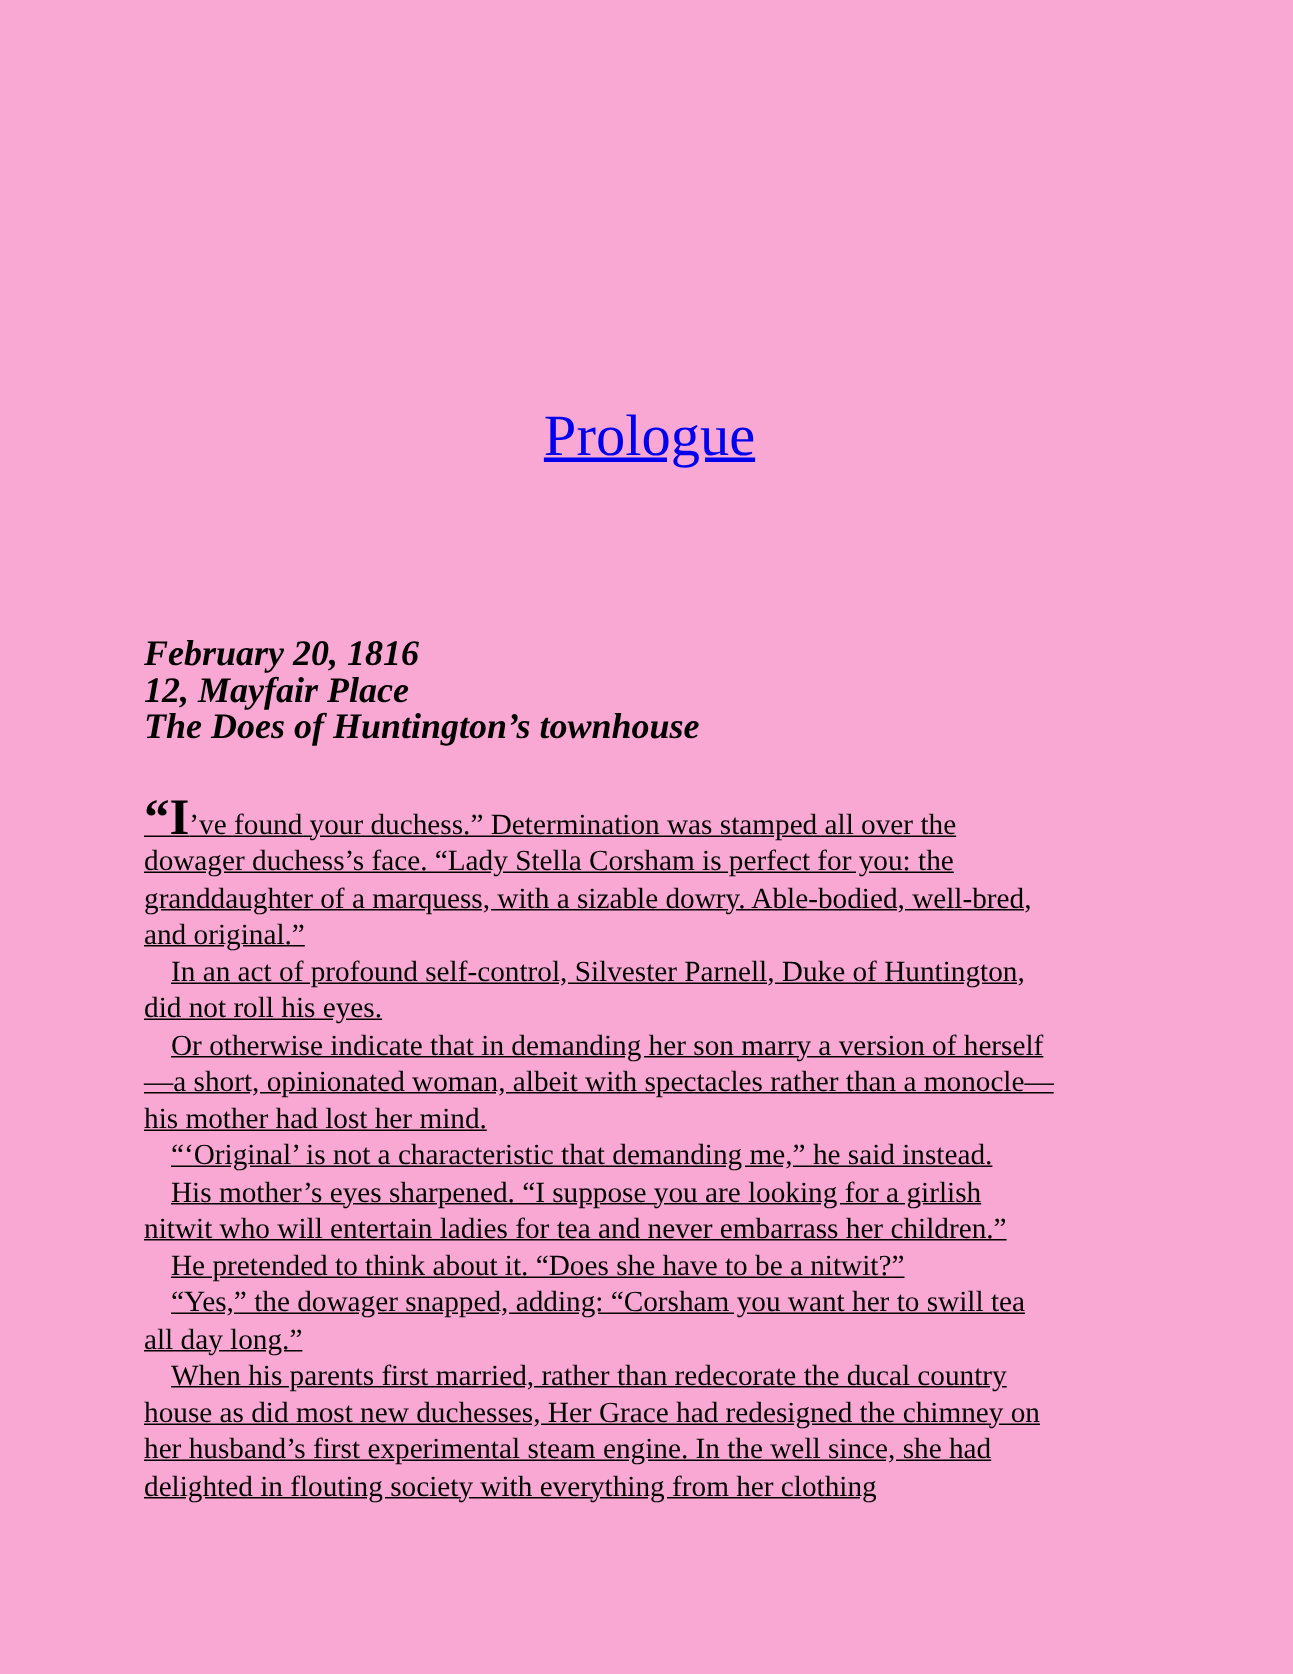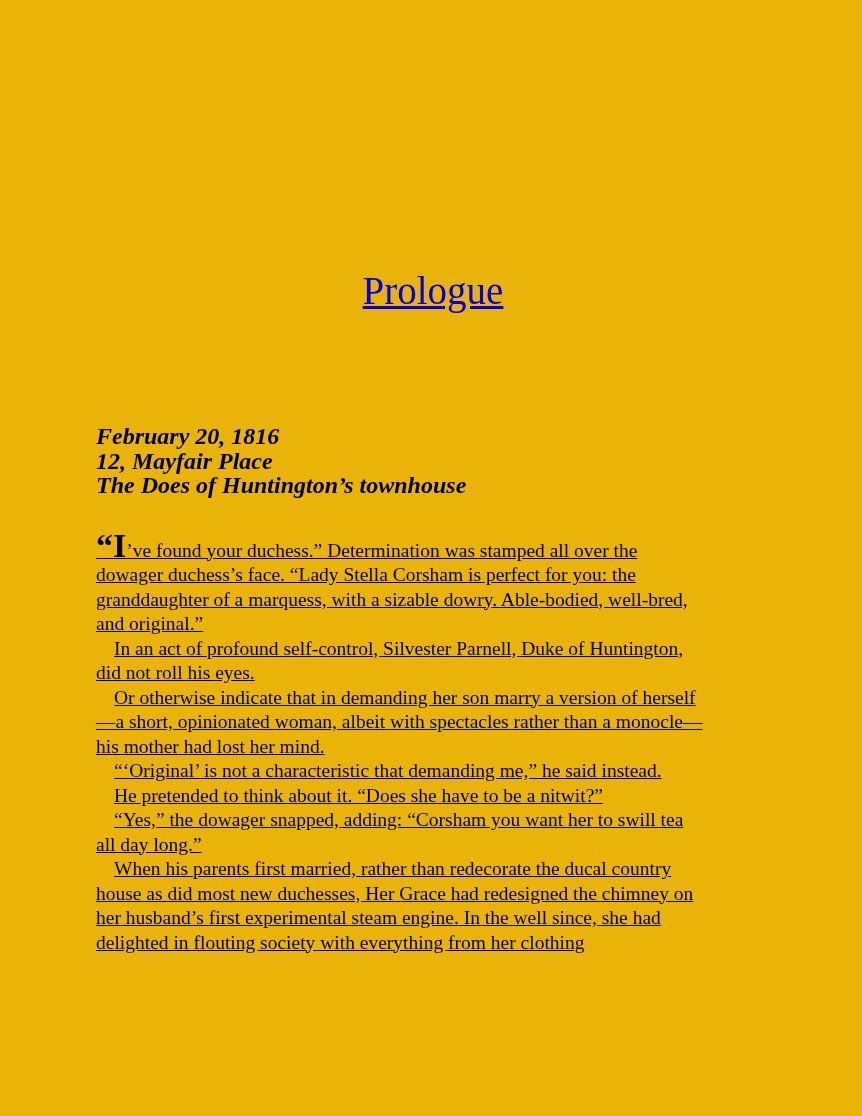--- a/index.html
+++ b/index.html
@@ -2,21 +2,21 @@
 <html><head>
 <meta charset="utf-8">
 <title>Prologue</title>
 <style>
   * { margin: 0; padding: 0; box-sizing: border-box; }
   html, body { background: #ffffff; }
   .page {
     position: relative;
     width: 862px;
     height: 1116px;
-    background: #eab308;
+    background: #f9a8d4;
     color: #000000;
     font-family: "Liberation Serif", "DejaVu Serif", serif;
     overflow: hidden;
   }
   .content {
     padding: 268px 92px 0 96px;
     width: 862px;
   }
   .chapter-heading {
     text-align: center;
@@ -72,20 +72,22 @@
       <p class="para opening"><span class="drop-cap">“I</span><span>’ve found your duchess.” Determination was stamped all over the
 dowager duchess’s face. “Lady Stella Corsham is perfect for you: the
 granddaughter of a marquess, with a sizable dowry. Able-bodied, well-bred,
 and original.”</span></p>
       <p class="para">In an act of profound self-control, Silvester Parnell, Duke of Huntington,
 did not roll his eyes.</p>
       <p class="para">Or otherwise indicate that in demanding her son marry a version of herself
 —a short, opinionated woman, albeit with spectacles rather than a monocle—
 his mother had lost her mind.</p>
       <p class="para">“‘Original’ is not a characteristic that demanding me,” he said instead.</p>
+      <p class="para">His mother’s eyes sharpened. “I suppose you are looking for a girlish
+nitwit who will entertain ladies for tea and never embarrass her children.”</p>
       <p class="para">He pretended to think about it. “Does she have to be a nitwit?”</p>
       <p class="para">“Yes,” the dowager snapped, adding: “Corsham you want her to swill tea
 all day long.”</p>
       <p class="para">When his parents first married, rather than redecorate the ducal country
 house as did most new duchesses, Her Grace had redesigned the chimney on
 her husband’s first experimental steam engine. In the well since, she had
 delighted in flouting society with everything from her clothing</p>
     </div>
 
   </div>

